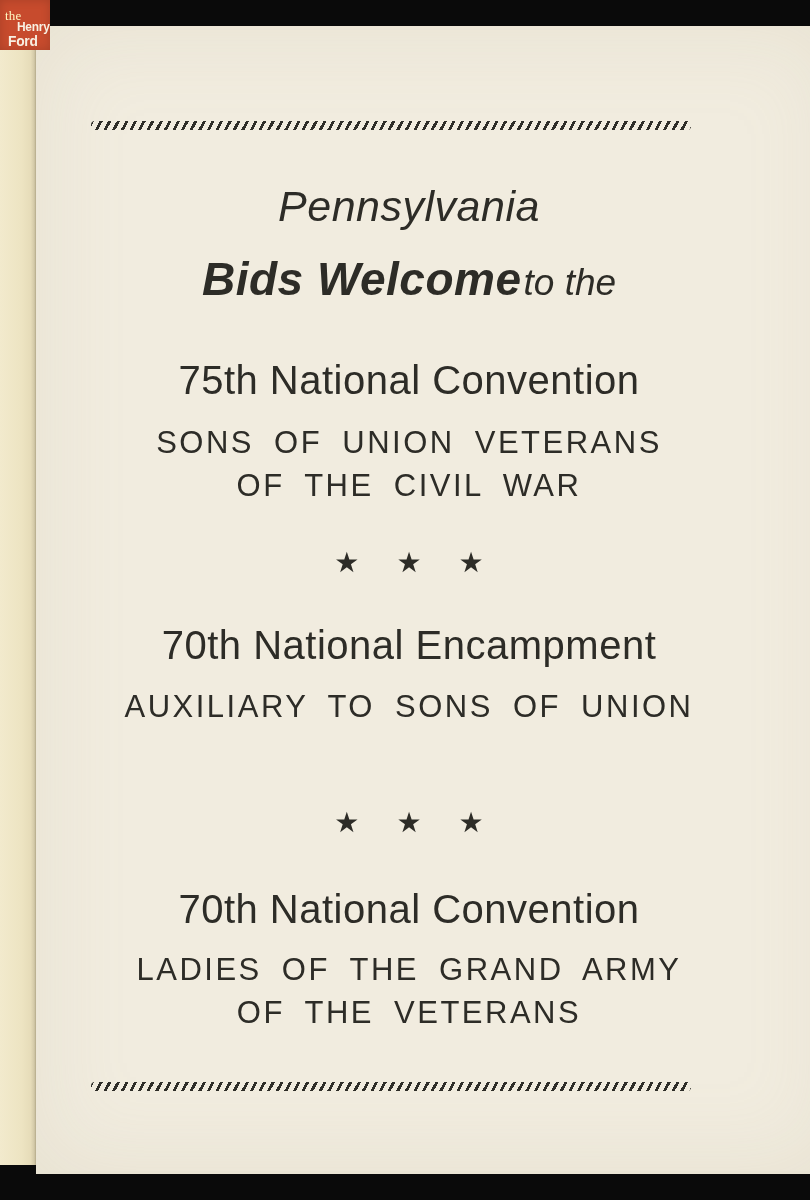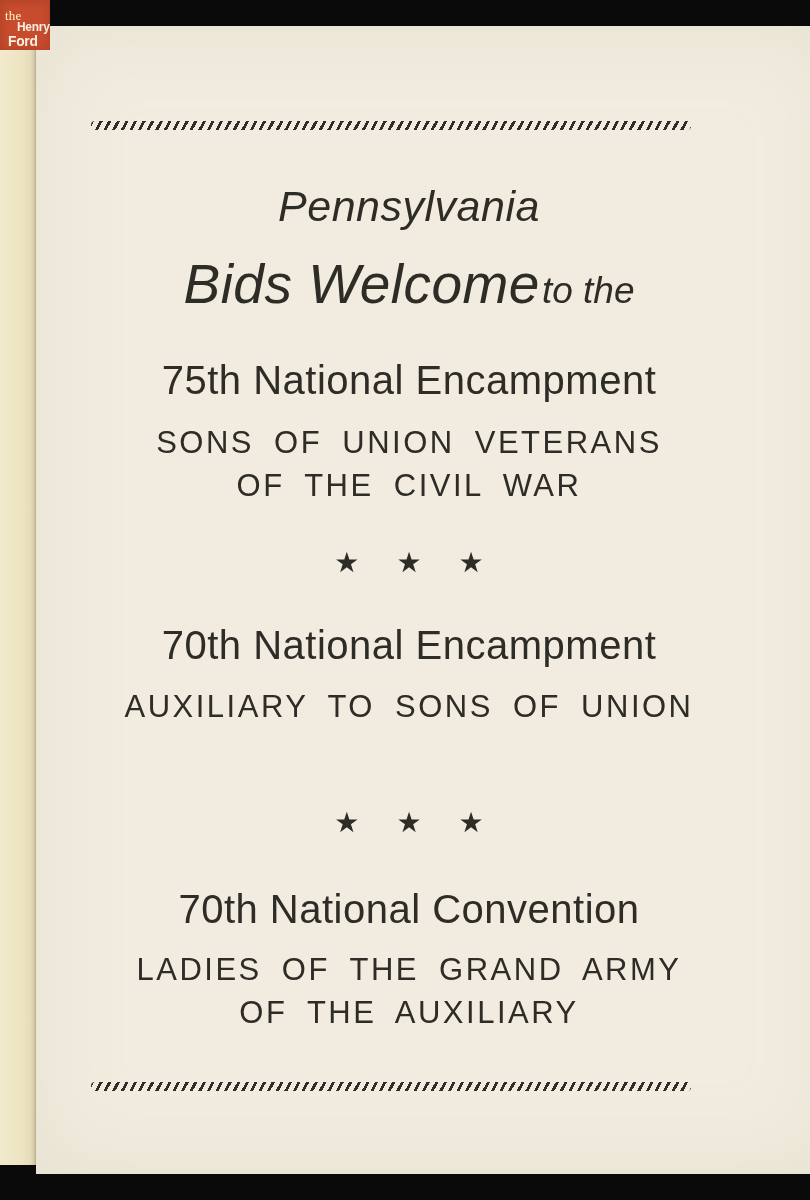--- a/index.html
+++ b/index.html
@@ -61,21 +61,21 @@
 
   .centered{position:absolute;left:0;width:746px;text-align:center;}
 
   .state-script{
     top:156px;
     font-style:italic;font-size:43px;letter-spacing:0.5px;
   }
   .welcome{
     top:226px;font-style:italic;
   }
-  .welcome .main{font-size:55px;letter-spacing:0.5px;}
+  .welcome .main{font-size:46px;letter-spacing:0.5px;font-weight:bold;}
   .welcome .suffix{font-size:37px;margin-left:2px;}
 
   .sec-title{font-size:40px;letter-spacing:0.5px;}
   .sec-caps{
     font-size:31px;letter-spacing:2.5px;word-spacing:9px;
     line-height:43px;
   }
   .t1{top:332px;}
   .c1{top:395px;}
   .t2{top:597px;}
@@ -100,21 +100,21 @@
   <div class="page">
 
     <div class="rope top"></div>
 
     <div class="centered state-script">Pennsylvania</div>
 
     <div class="centered welcome">
       <span class="main">Bids Welcome</span><span class="suffix">to the</span>
     </div>
 
-    <div class="centered sec-title t1">75th National Encampment</div>
+    <div class="centered sec-title t1">75th National Convention</div>
     <div class="centered sec-caps c1">
       <div>SONS OF UNION VETERANS</div>
       <div>OF THE CIVIL WAR</div>
     </div>
 
     <div class="centered stars row1">
       <span>★</span>
       <span>★</span>
       <span>★</span>
     </div>
@@ -126,21 +126,21 @@
 
     <div class="centered stars row2">
       <span>★</span>
       <span>★</span>
       <span>★</span>
     </div>
 
     <div class="centered sec-title t3">70th National Convention</div>
     <div class="centered sec-caps c3">
       <div>LADIES OF THE GRAND ARMY</div>
-      <div>OF THE AUXILIARY</div>
+      <div>OF THE VETERANS</div>
     </div>
 
     <div class="rope bottom"></div>
 
   </div>
 
   <div class="logo">
     <span class="the">the</span>
     <span class="henry">Henry</span>
     <span class="ford">Ford</span>

